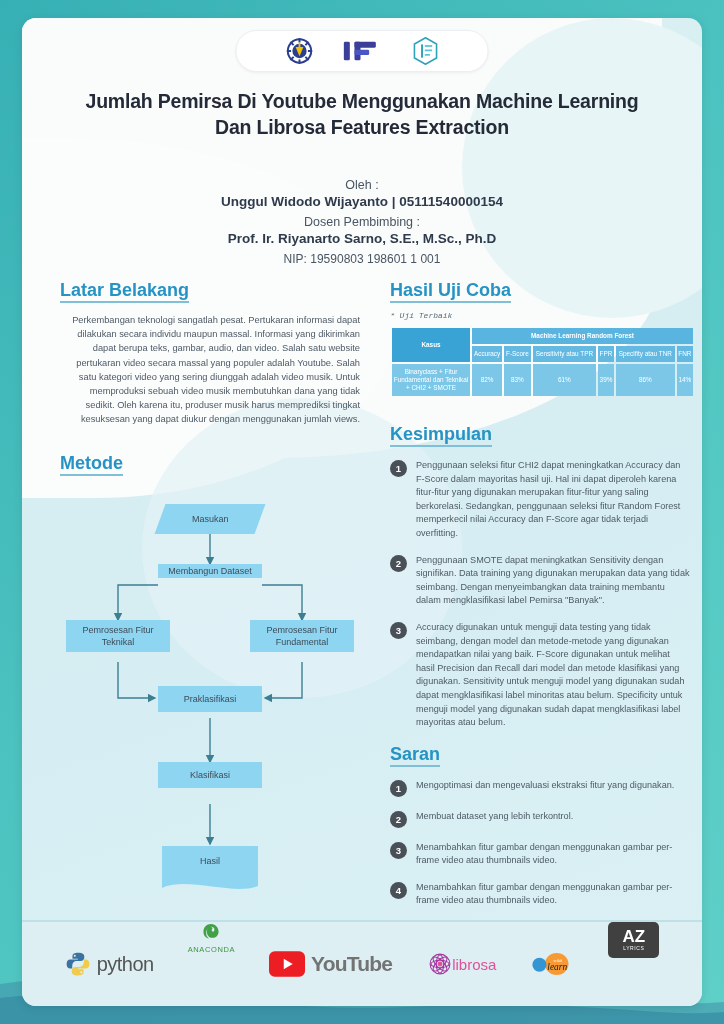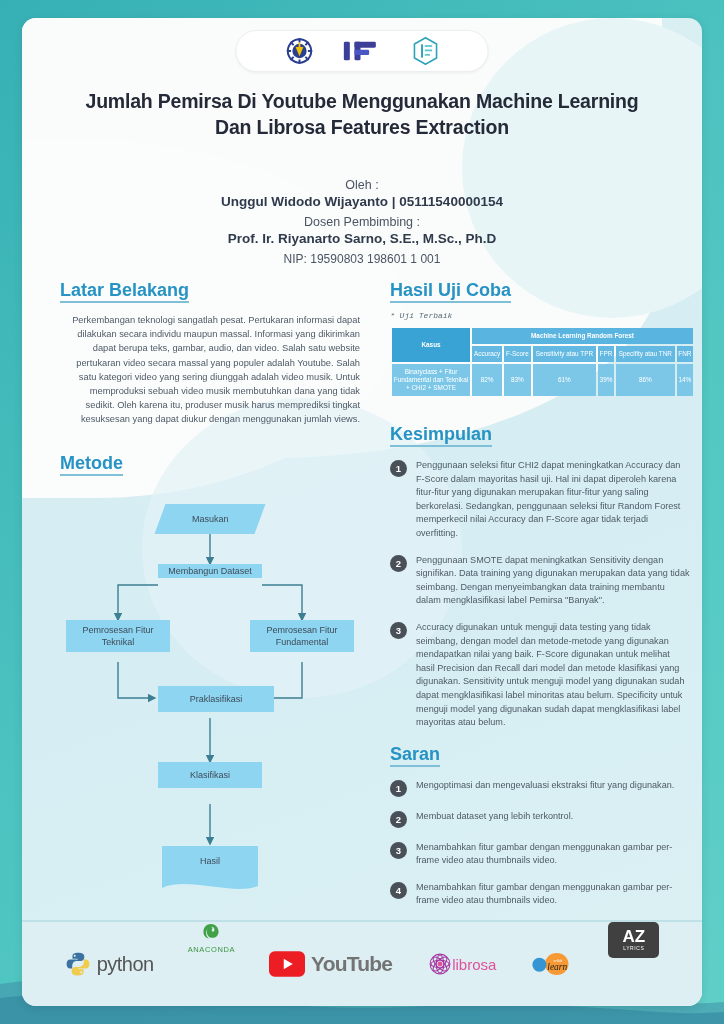--- a/index.html
+++ b/index.html
@@ -213,21 +213,21 @@
         </div>
         <div class="node" style="left:98px; top:74px; width:104px; height:14px;">
           <span>Membangun Dataset</span>
         </div>
         <div class="node" style="left:6px; top:130px; width:104px; height:32px;">
           <span>Pemrosesan Fitur Teknikal</span>
         </div>
         <div class="node" style="left:190px; top:130px; width:104px; height:32px;">
           <span>Pemrosesan Fitur Fundamental</span>
         </div>
-        <div class="node" style="left:98px; top:196px; width:116px; height:26px;">
+        <div class="node" style="left:98px; top:196px; width:104px; height:26px;">
           <span>Praklasifikasi</span>
         </div>
         <div class="node" style="left:98px; top:272px; width:104px; height:26px;">
           <span>Klasifikasi</span>
         </div>
         <div class="node" style="left:102px; top:356px; width:96px; height:30px; background:transparent;">
           <span>Hasil</span>
         </div>
       </div>
     </div>

